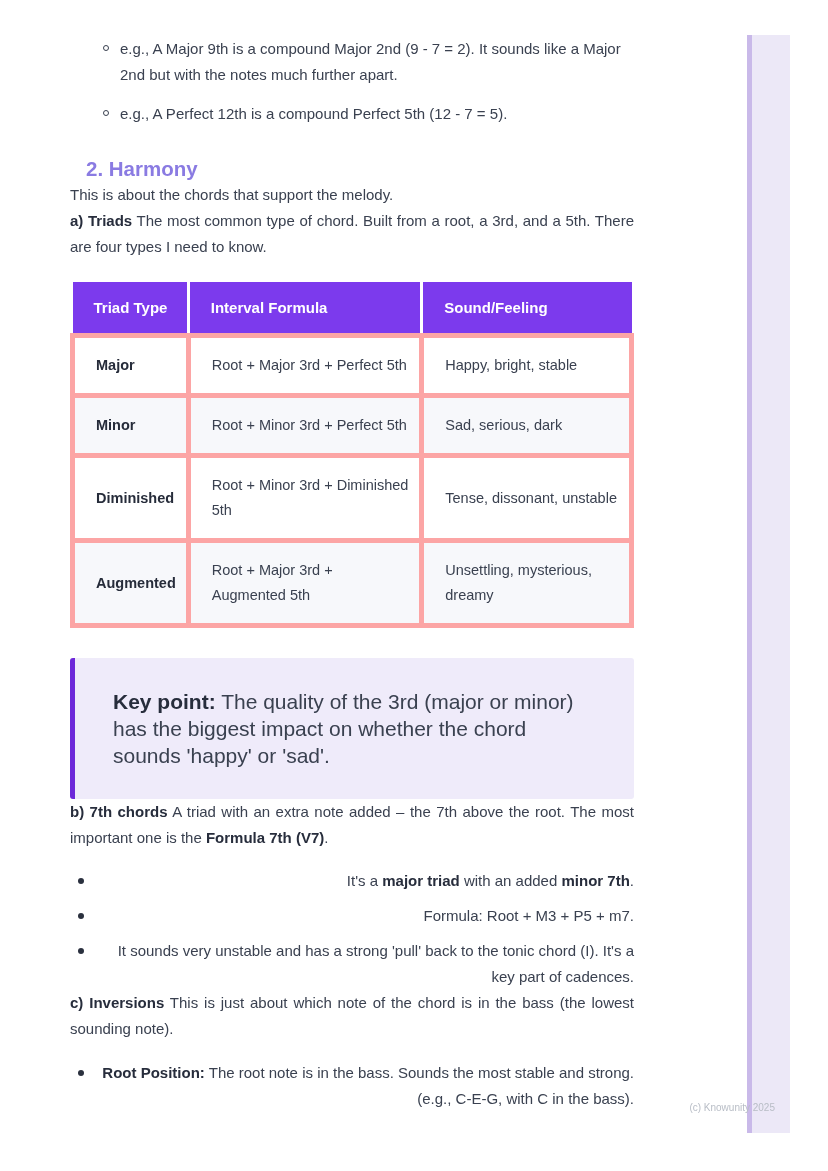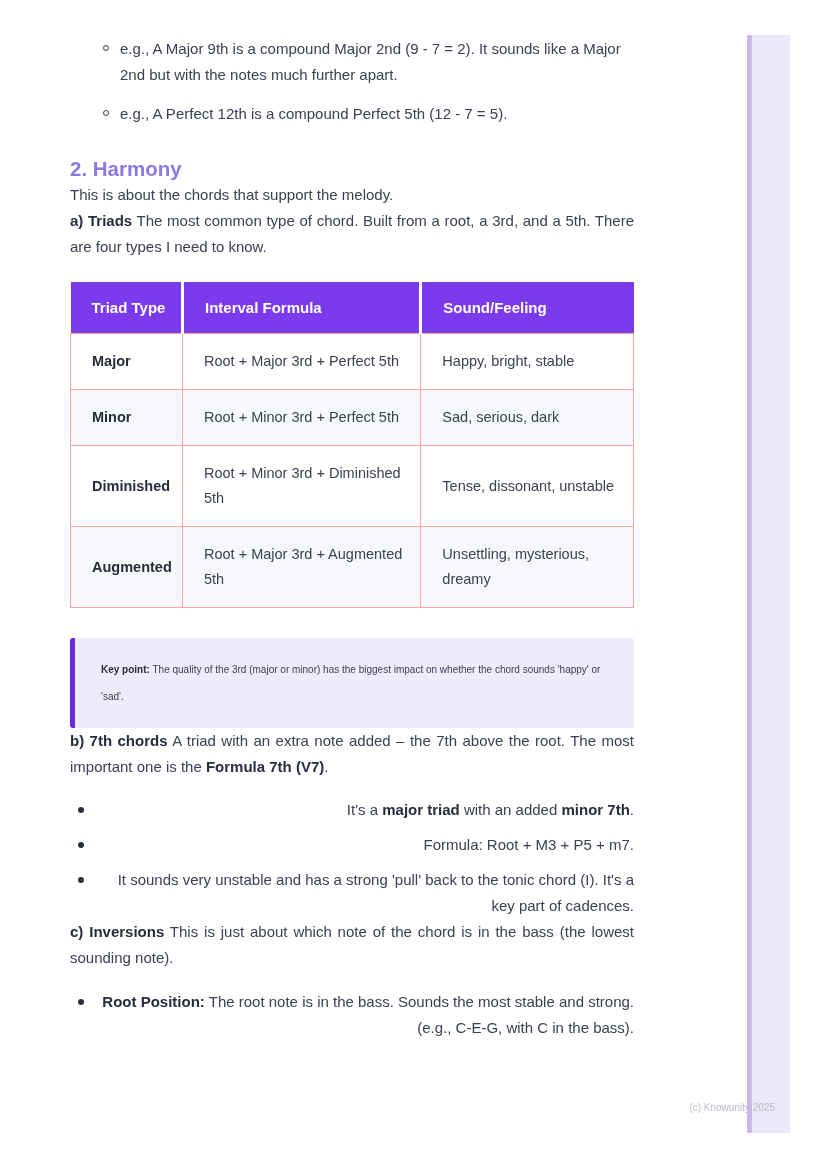--- a/index.html
+++ b/index.html
@@ -32,21 +32,21 @@
     top: 0;
     width: 564px;
     z-index: 1;
   }
 
   p.para { margin: 0; font-size: 15px; line-height: 26px; }
   .justify { text-align: justify; }
   .b { font-weight: 700; color: #272d3c; }
 
   h2.section-heading {
-    margin: 28px 0 0 0;
+    margin: 28px 0 0 16px;
     font-size: 20.5px;
     line-height: 27px;
     font-weight: 700;
     color: #8a7be2;
   }
 
   ul { list-style: none; margin: 0; padding: 0; }
   li { position: relative; font-size: 15px; line-height: 26px; }
 
   .intro-list { margin-top: 36px; }
@@ -79,21 +79,21 @@
     background: #7c3aed;
     color: #ffffff;
     font-weight: 700;
     font-size: 15px;
     text-align: left;
     padding: 17px 10px 17px 21px;
     border-right: 3px solid #ffffff;
   }
   .triad-table thead th:last-child { border-right: none; }
   .triad-table tbody td {
-    border: 1px solid #fca5a5;
+    border: 5px solid #fca5a5;
     font-size: 14.5px;
     line-height: 25px;
     color: #3a4150;
     padding: 15px 10px 15px 21px;
     vertical-align: middle;
   }
   .triad-table tbody tr:nth-child(even) { background: #f7f8fb; }
   .triad-table tbody td.cell-type { font-weight: 700; color: #262c3a; }
 
   .keypoint {
@@ -103,21 +103,21 @@
     border-radius: 3px;
     padding: 14px 24px 14px 27px;
   }
   .kp-bar {
     position: absolute;
     left: 0; top: 0; bottom: 0;
     width: 5px;
     background: #6d28d9;
     border-radius: 3px 0 0 3px;
   }
-  .keypoint p { margin: 4px; font-size: 10px; line-height: 27px; }
+  .keypoint p { margin: 16px; font-size: 21px; line-height: 27px; }
 
   .p-seventh { margin-top: 28px; }
   .seventh-list { margin-top: 17px; }
   .seventh-list li { padding-left: 26px; margin-bottom: 9px; text-align: right; }
   .seventh-list li:last-child { margin-bottom: 0; }
 
   .p-inversions { margin-top: 16px; }
   .inversion-list { margin-top: 18px; }
   .inversion-list li { padding-left: 26px; text-align: right; }
 

